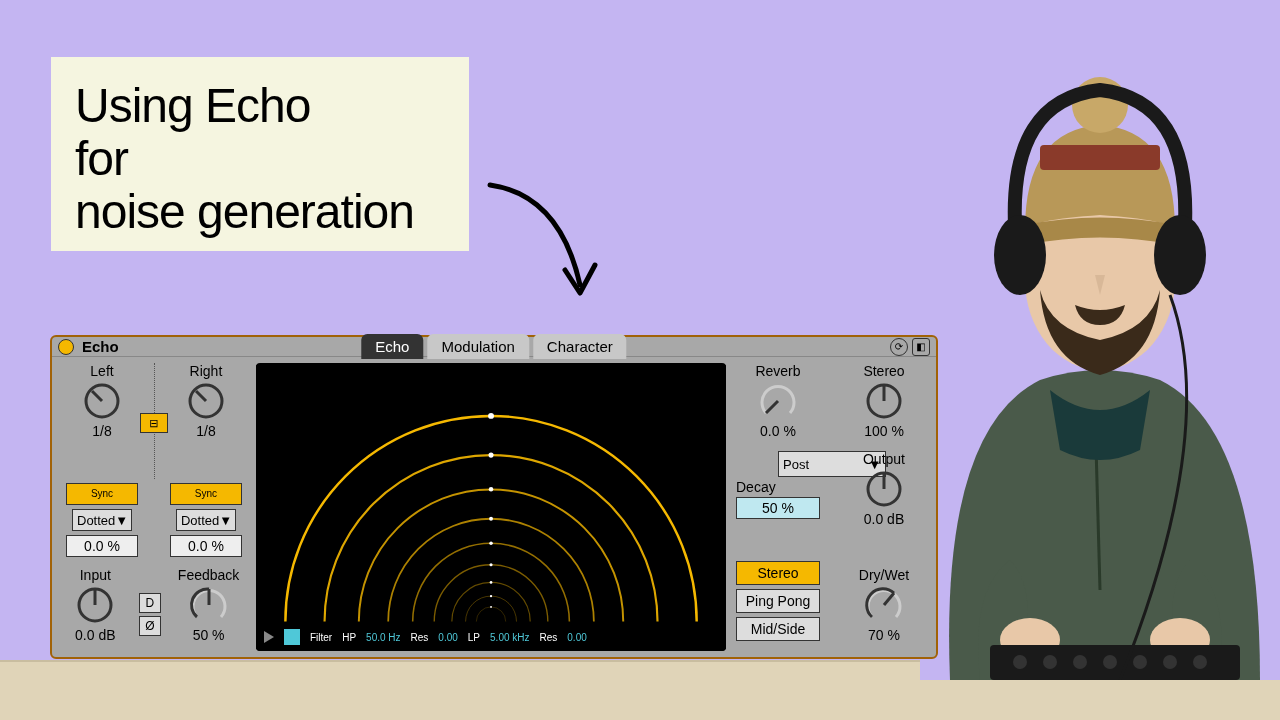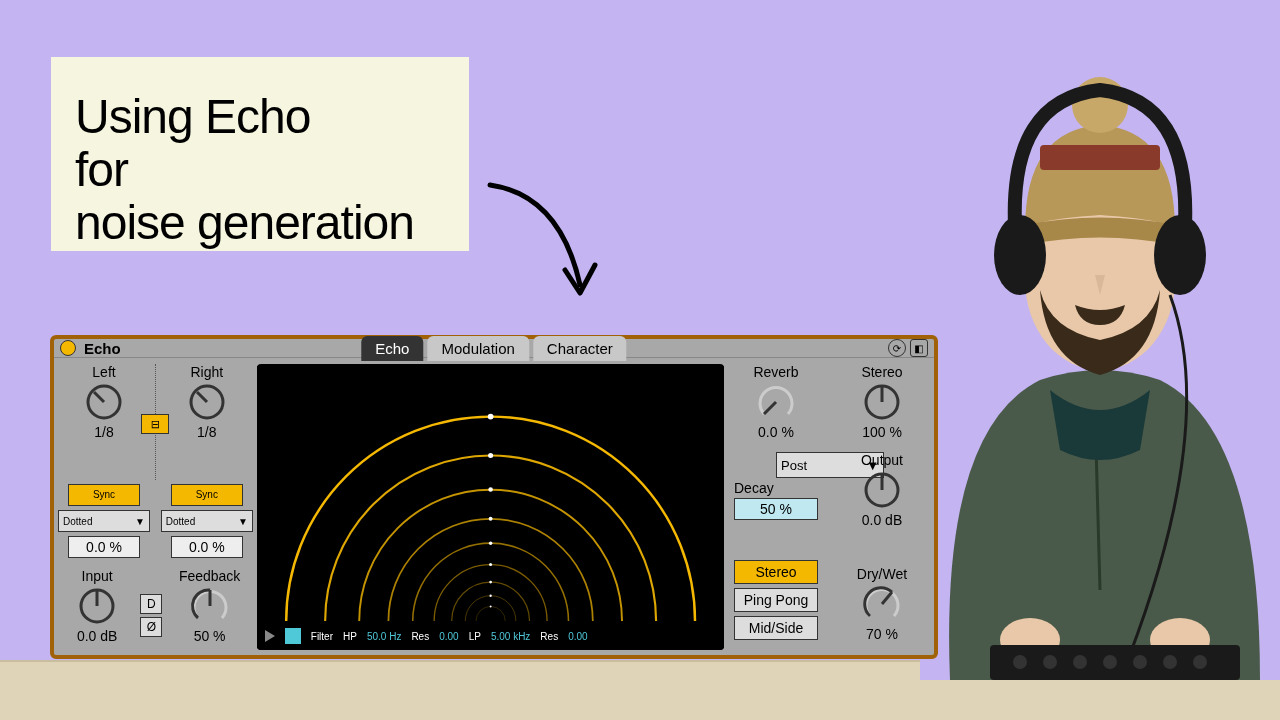--- a/index.html
+++ b/index.html
@@ -2,42 +2,42 @@
 <html><head>
 <meta charset="utf-8">
 <style>
   * { box-sizing: border-box; margin: 0; padding: 0; }
   html, body { width: 1280px; height: 720px; overflow: hidden; font-family: -apple-system, Arial, sans-serif; }
   body { background: #c4b5f2; position: relative; }
   
   
   .title-card {
     position: absolute; left: 51px; top: 57px; width: 418px; height: 194px;
-    background: #f5f5e0; padding: 34px 24px;
+    background: #f5f5e0; padding: 23px 24px;
   }
   .title-card .line { font-size: 48px; font-weight: 400; line-height: 1.1; color: #000; letter-spacing: -1px; }
   
   
   .arrow { position: absolute; left: 480px; top: 175px; width: 140px; height: 140px; }
   
   
   .desk { position: absolute; left: 0; bottom: 0; width: 1280px; height: 60px; background: #e0d4b8; border-top: 2px solid #c9bda0; }
   
   
   .person {
     position: absolute; right: 0; top: 30px; width: 360px; height: 650px;
     background: linear-gradient(180deg, #c4b5f2 0%, #c4b5f2 40%, #4a5a4a 45%, #4a5a4a 100%);
     border-radius: 8px 0 0 0;
   }
   .person svg { width: 100%; height: 100%; }
   
   
   .device {
     position: absolute; left: 50px; top: 335px; width: 888px; height: 324px;
-    background: #a8a8a8; border: 4px solid #a16207; border-radius: 6px;
+    background: #a8a8a8; border: 2px solid #a16207; border-radius: 6px;
     display: flex; flex-direction: column;
   }
   .device-header {
     height: 28px; display: flex; align-items: center; padding: 0 6px; gap: 8px;
     border-bottom: 1px solid #888;
   }
   .device-dot { width: 16px; height: 16px; border-radius: 50%; background: #f5b800; border: 1px solid #333; }
   .device-title { font-size: 15px; font-weight: 600; }
   .tabs { position: absolute; left: 50%; transform: translateX(-50%); display: flex; gap: 4px; }
   .tab { padding: 4px 14px; border-radius: 6px 6px 0 0; font-size: 15px; background: #c8c8c8; cursor: pointer; }
@@ -55,21 +55,21 @@
   .lr-side { display: flex; flex-direction: column; align-items: center; width: 88px; gap: 2px; }
   .lr-divider { position: absolute; left: 50%; top: 0; bottom: 0; border-left: 1px dotted #555; }
   .link-btn { position: absolute; left: 50%; top: 50px; transform: translateX(-50%); width: 28px; height: 20px; background: #f5b800; border: 1px solid #333; display:flex; align-items:center; justify-content:center; font-size:11px; }
   
   .label { font-size: 14px; color: #000; }
   .knob { width: 40px; height: 40px; position: relative; }
   .knob svg { width: 100%; height: 100%; }
   .value { font-size: 14px; color: #000; }
   
   .btn-orange { background: #f5b800; border: 1px solid #333; width: 72px; height: 22px; font-size: 10px; text-align: center; line-height: 20px; cursor: pointer; }
-  .dropdown { background: #ddd; border: 1px solid #333; width: 92px; height: 22px; font-size: 10px; display:flex; align-items:center; justify-content:space-between; padding: 0 4px; cursor:pointer; }
+  .dropdown { background: #ddd; border: 1px solid #333; width: 60px; height: 22px; font-size: 13px; display:flex; align-items:center; justify-content:space-between; padding: 0 4px; cursor:pointer; }
   .numbox { background: #eee; border: 1px solid #333; width: 72px; height: 22px; font-size: 14px; text-align: center; line-height: 20px; }
   
   .input-fb-row { display: flex; gap: 4px; width: 100%; justify-content: space-around; margin-top: 6px; }
   .mini-btns { display:flex; flex-direction:column; gap:3px; margin-top: 26px; }
   .mini-btn { width: 22px; height: 20px; border: 1px solid #333; background: #ddd; font-size: 12px; text-align:center; line-height:18px; cursor:pointer; }
   
   
   .tunnel { width: 480px; background: #000; border-radius: 4px; position: relative; overflow: hidden; }
   .filter-bar { position: absolute; bottom: 0; left: 0; right: 0; height: 28px; background: rgba(0,0,0,0.8); display:flex; align-items:center; gap:10px; padding: 0 8px; color: #fff; font-size: 10px; }
   .play-tri { width: 0; height: 0; border-left: 10px solid #888; border-top: 6px solid transparent; border-bottom: 6px solid transparent; cursor:pointer; }

